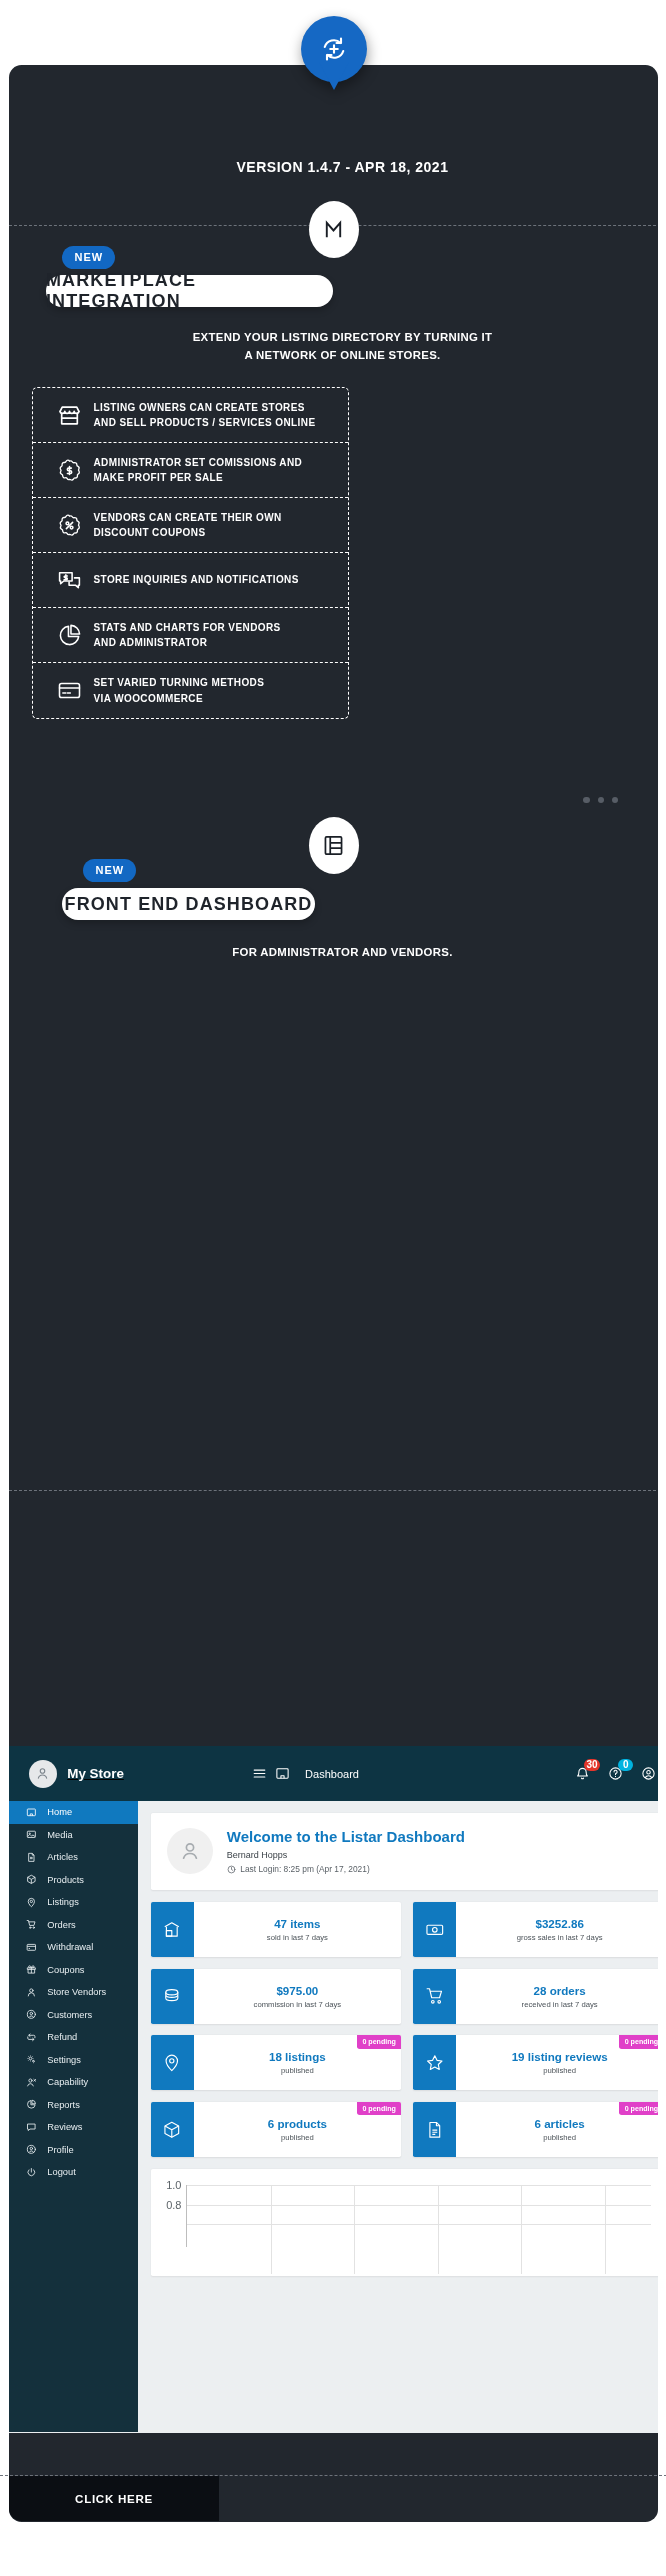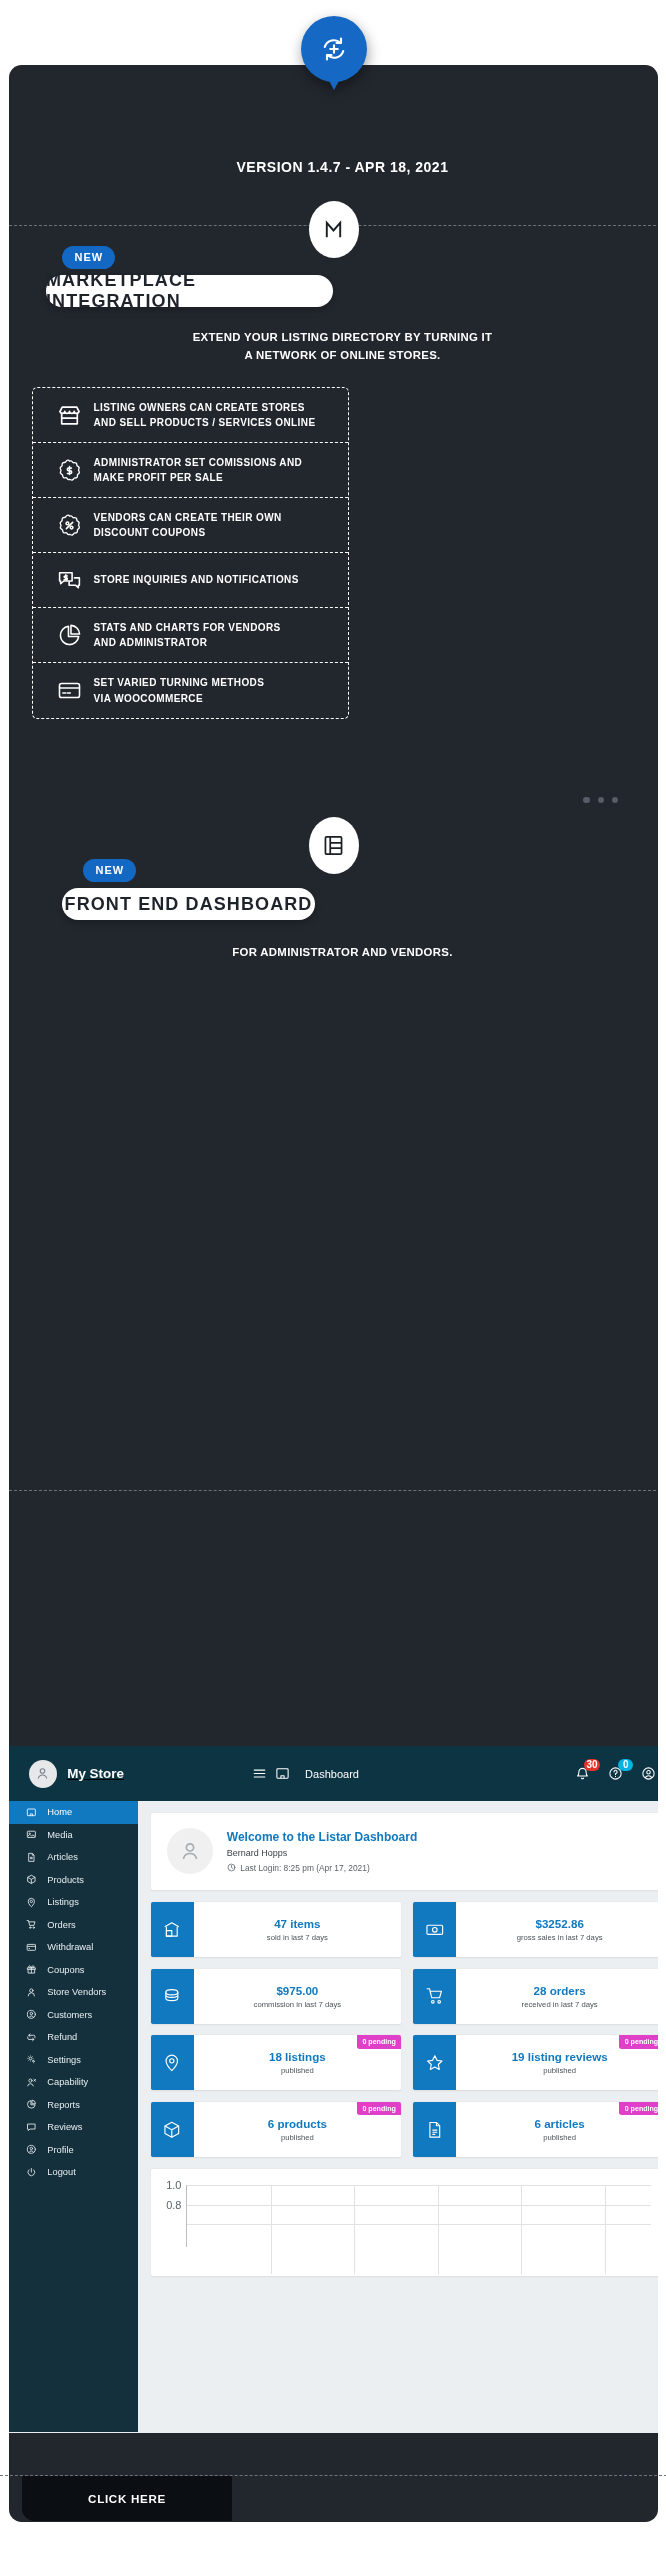--- a/index.html
+++ b/index.html
@@ -272,21 +272,21 @@
   }
   .welcome-av {
     width: 46px; height: 46px;
     border-radius: 50%;
     background: #f0f0f0;
     display: flex; align-items: center; justify-content: center;
     flex: 0 0 46px;
   }
   .welcome-title {
     color: #1079bf;
-    font-size: 12px;
+    font-size: 15px;
     font-weight: bold;
     margin-bottom: 4.5px;
   }
   .welcome-name { color: #3c4349; font-size: 9px; margin-bottom: 4.5px; }
   .welcome-login {
     color: #5b6268; font-size: 8.4px;
     display: flex; align-items: center; gap: 4.5px;
   }
 
   .stats-grid {
@@ -365,21 +365,20 @@
 
   
   .footer {
     position: absolute;
     left: 9px; top: 2476px;
     width: 565px; height: 45px;
     display: flex;
     border-radius: 0 0 12.5px 12.5px;
     overflow: hidden;
     z-index: 20;
-    margin-left: 13px;
   }
   .foot-btn {
     display: flex; align-items: center; justify-content: center;
     color: #ffffff;
     font-size: 11.6px;
     font-weight: bold;
     letter-spacing: 0.7px;
   }
   .foot-btn.left { width: 210px; background: #0b0e13; }
   .foot-btn.right { flex: 1; background: #181d25; border-left: 0.9px dashed #7a8089; }

